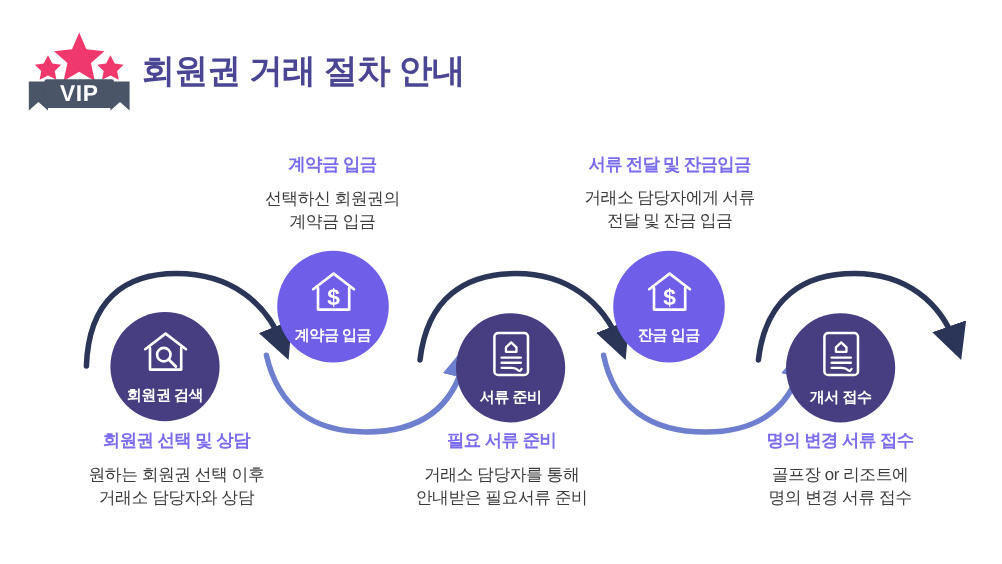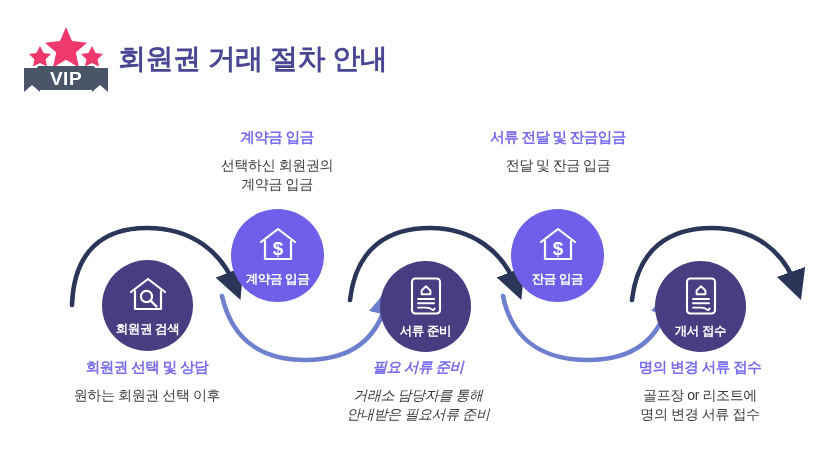--- a/index.html
+++ b/index.html
@@ -145,35 +145,36 @@
 
     <path d="M 222,296 C 232,340 262,360 305,360 C 352,360 378,338 387,300" fill="none" stroke="#6f7fd0" stroke-width="4.6" stroke-linecap="round" marker-end="url(#ahLight)"></path>
 
     <path d="M 350,300 C 356,248 388,228 430,228 C 473,228 503,252 516,286" fill="none" stroke="#2b3558" stroke-width="4.6" stroke-linecap="round" marker-end="url(#ahDark)"></path>
 
     <path d="M 503,296 C 512,340 543,360 588,360 C 634,360 660,338 669,300" fill="none" stroke="#6f7fd0" stroke-width="4.6" stroke-linecap="round" marker-end="url(#ahLight)"></path>
 
     <path d="M 632,300 C 638,248 670,228 712,228 C 755,228 784,252 796,286" fill="none" stroke="#2b3558" stroke-width="4.6" stroke-linecap="round" marker-end="url(#ahDark)"></path>
   </svg>
 
-  <div class="node dark" style="left:102px; top:260px; width:91px; height:91px;">
+  <div class="node dark" style="left:92px; top:260px; width:91px; height:91px;">
     <span class="node-icon">
       <svg width="40" height="38" viewBox="0 0 40 38" xmlns="http://www.w3.org/2000/svg">
         <path d="M3 16 L20 3 L37 16" fill="none" stroke="#ffffff" stroke-width="2.2" stroke-linecap="round" stroke-linejoin="round"></path>
         <path d="M7 15 L7 33 L33 33 L33 15" fill="none" stroke="#ffffff" stroke-width="2.2" stroke-linecap="round" stroke-linejoin="round"></path>
         <circle cx="18.5" cy="20.5" r="5.6" fill="none" stroke="#ffffff" stroke-width="2.2"></circle>
         <line x1="22.6" y1="24.6" x2="28.5" y2="30.5" stroke="#ffffff" stroke-width="2.4" stroke-linecap="round"></line>
       </svg>
     </span>
     <span class="node-label">회원권 검색</span>
   </div>
 
   <div class="caption" style="left:32px; top:358px;">
     <div class="caption-title">회원권 선택 및 상담</div>
     <div class="caption-line">원하는 회원권 선택 이후</div>
+    <div class="caption-line">거래소 담당자와 상담</div>
   </div>
 
   <div class="node light" style="left:231px; top:209px; width:93px; height:93px;">
     <span class="node-icon">
       <svg width="40" height="38" viewBox="0 0 40 38" xmlns="http://www.w3.org/2000/svg">
         <path d="M3 16 L20 3 L37 16" fill="none" stroke="#ffffff" stroke-width="2.2" stroke-linecap="round" stroke-linejoin="round"></path>
         <path d="M7 15 L7 33 L33 33 L33 15" fill="none" stroke="#ffffff" stroke-width="2.2" stroke-linecap="round" stroke-linejoin="round"></path>
         <text x="20" y="29" text-anchor="middle" font-family="Liberation Sans, sans-serif" font-size="19" font-weight="bold" fill="#ffffff">$</text>
       </svg>
     </span>
@@ -192,39 +193,40 @@
         <rect x="3" y="2.5" width="28" height="35" rx="3.2" fill="none" stroke="#ffffff" stroke-width="2.1"></rect>
         <path d="M12.6 14.5 L17 10.3 L21.4 14.5 L21.4 18.2 L12.6 18.2 Z" fill="none" stroke="#ffffff" stroke-width="1.9" stroke-linejoin="round"></path>
         <line x1="9" y1="23" x2="25" y2="23" stroke="#ffffff" stroke-width="2" stroke-linecap="round"></line>
         <line x1="9" y1="27.3" x2="25" y2="27.3" stroke="#ffffff" stroke-width="2" stroke-linecap="round"></line>
         <path d="M9 31.6 Q14 31.6 17.5 31.6 Q21 31.6 23 33.6 Q24.6 34.9 25.6 32.4" fill="none" stroke="#ffffff" stroke-width="1.9" stroke-linecap="round"></path>
       </svg>
     </span>
     <span class="node-label">서류 준비</span>
   </div>
 
-  <div class="caption" style="left:303px; top:358px;font-style:italic;">
+  <div class="caption" style="left:303px; top:358px;">
     <div class="caption-title">필요 서류 준비</div>
     <div class="caption-line">거래소 담당자를 통해</div>
     <div class="caption-line">안내받은 필요서류 준비</div>
   </div>
 
   <div class="node light" style="left:511px; top:209px; width:93px; height:93px;">
     <span class="node-icon">
       <svg width="40" height="38" viewBox="0 0 40 38" xmlns="http://www.w3.org/2000/svg">
         <path d="M3 16 L20 3 L37 16" fill="none" stroke="#ffffff" stroke-width="2.2" stroke-linecap="round" stroke-linejoin="round"></path>
         <path d="M7 15 L7 33 L33 33 L33 15" fill="none" stroke="#ffffff" stroke-width="2.2" stroke-linecap="round" stroke-linejoin="round"></path>
         <text x="20" y="29" text-anchor="middle" font-family="Liberation Sans, sans-serif" font-size="19" font-weight="bold" fill="#ffffff">$</text>
       </svg>
     </span>
     <span class="node-label">잔금 입금</span>
   </div>
 
   <div class="caption" style="left:443px; top:128px;font-family:Liberation Serif, serif;">
     <div class="caption-title">서류 전달 및 잔금입금</div>
+    <div class="caption-line">거래소 담당자에게 서류</div>
     <div class="caption-line">전달 및 잔금 입금</div>
   </div>
 
   <div class="node dark" style="left:655px; top:261px; width:91px; height:91px;">
     <span class="node-icon">
       <svg width="34" height="40" viewBox="0 0 34 40" xmlns="http://www.w3.org/2000/svg">
         <rect x="3" y="2.5" width="28" height="35" rx="3.2" fill="none" stroke="#ffffff" stroke-width="2.1"></rect>
         <path d="M12.6 14.5 L17 10.3 L21.4 14.5 L21.4 18.2 L12.6 18.2 Z" fill="none" stroke="#ffffff" stroke-width="1.9" stroke-linejoin="round"></path>
         <line x1="9" y1="23" x2="25" y2="23" stroke="#ffffff" stroke-width="2" stroke-linecap="round"></line>
         <line x1="9" y1="27.3" x2="25" y2="27.3" stroke="#ffffff" stroke-width="2" stroke-linecap="round"></line>

